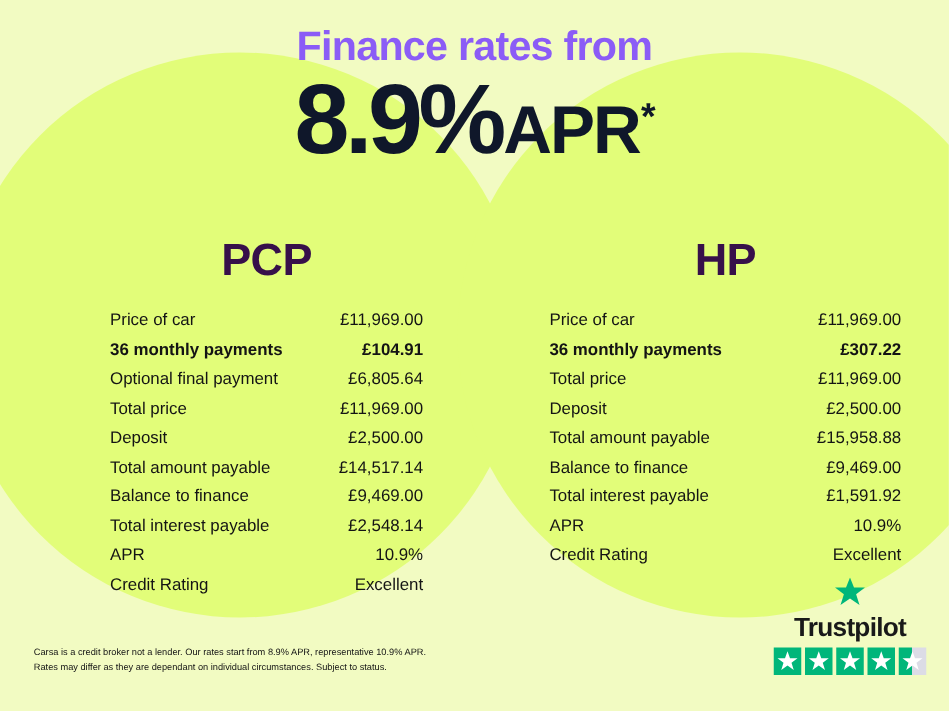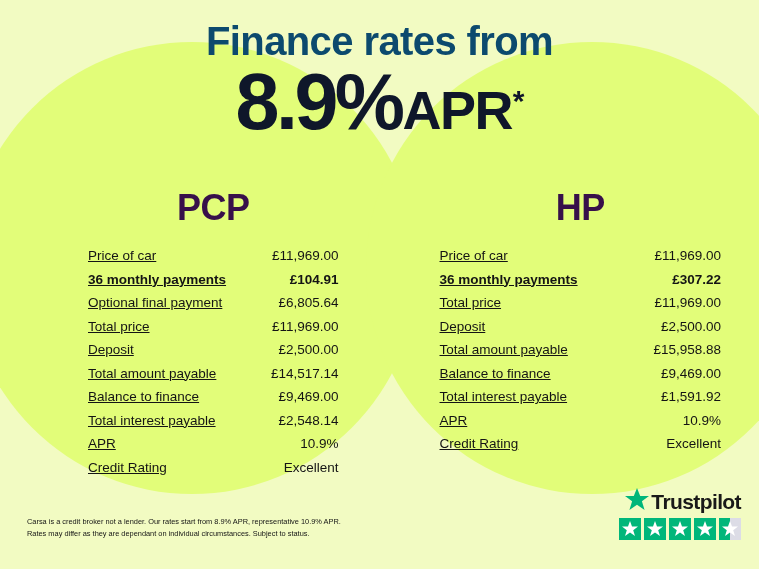--- a/index.html
+++ b/index.html
@@ -42,22 +42,22 @@
   
   .headline-wrap {
     position: absolute;
     left: 0;
     right: 0;
     top: 20px;
     text-align: center;
     z-index: 3;
   }
   .headline {
-    color: #0c4a6e;
-    font-size: 40px;
+    color: #8b5cf6;
+    font-size: 33px;
     font-weight: bold;
     letter-spacing: -0.6px;
     line-height: 1.05;
     margin: 0;
   }
   .rate-line {
     margin: 0;
     margin-top: 2px;
     color: #0f172a;
     line-height: 0.96;
@@ -115,21 +115,21 @@
     align-items: baseline;
     font-size: 13.5px;
     color: #141414;
     line-height: 1;
     padding: 5px 0;
   }
   .row.bold .row-label,
   .row.bold .row-value {
     font-weight: bold;
   }
-  .row-label { text-align: left; white-space: nowrap; text-decoration: underline; }
+  .row-label { text-align: left; white-space: nowrap; }
   .row-value { text-align: right; white-space: nowrap; margin-left: 10px; }
   
   .disclaimer {
     position: absolute;
     left: 27px;
     top: 516px;
     width: 400px;
     font-size: 7.4px;
     line-height: 1.65;
     color: #141414;
@@ -142,20 +142,21 @@
     top: 489px;
     z-index: 4;
     text-align: right;
   }
   .tp-wordmark {
     display: flex;
     align-items: center;
     justify-content: flex-end;
     gap: 2px;
     height: 24px;
+    flex-direction: column;
   }
   .tp-name {
     color: #191919;
     font-size: 21px;
     font-weight: bold;
     letter-spacing: -0.6px;
     line-height: 1;
   }
   .tp-stars {
     display: flex;

